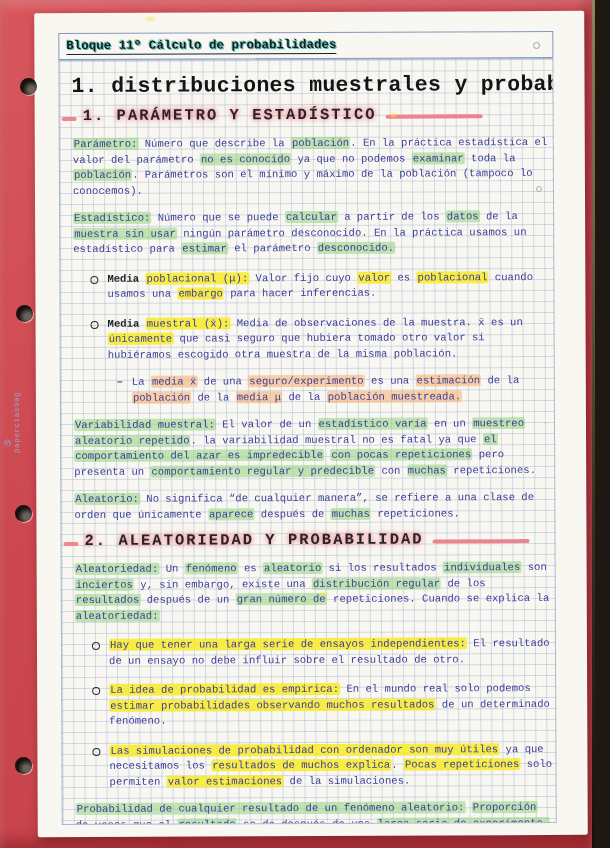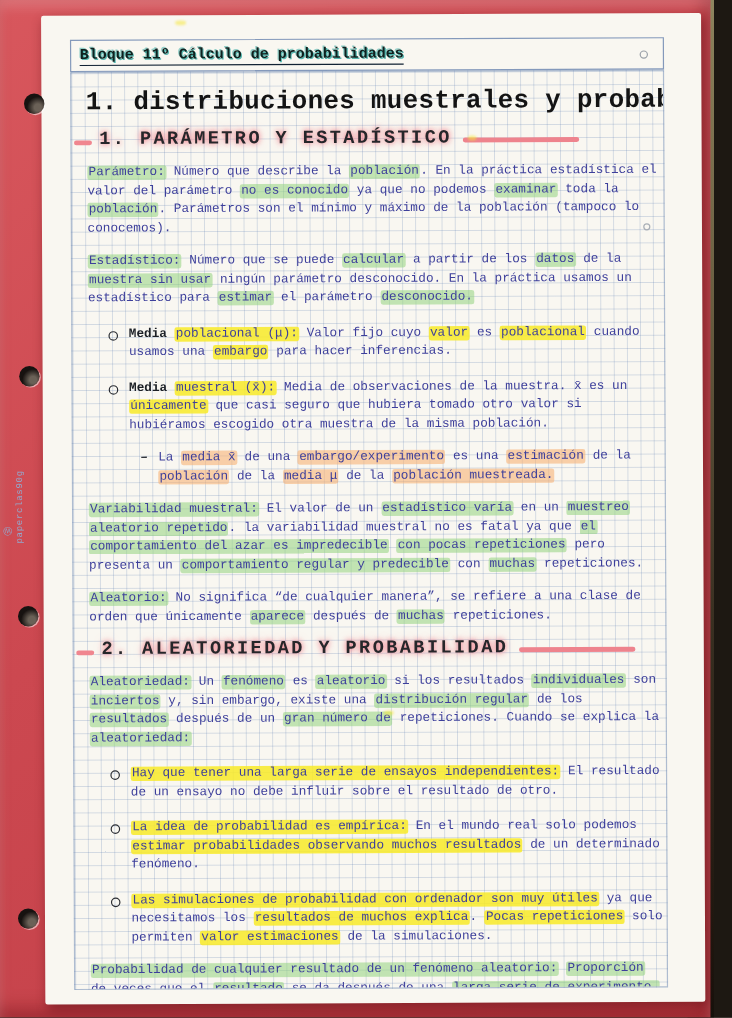--- a/index.html
+++ b/index.html
@@ -115,21 +115,21 @@
           <div class="item bullet">
             <span class="mk"></span>
             <p><span class="lead">Media </span><span class="h-yellow">poblacional (μ):</span><span> Valor fijo cuyo </span><span class="h-yellow">valor</span><span> es </span><span class="h-yellow">poblacional</span><span> cuando usamos una </span><span class="h-yellow">embargo</span><span> para hacer inferencias.</span></p>
           </div>
           <div class="item bullet">
             <span class="mk"></span>
             <p><span class="lead">Media </span><span class="h-yellow">muestral (x̄):</span><span> Media de observaciones de la muestra. x̄ es un </span><span class="h-yellow">únicamente</span><span> que casi seguro que hubiera tomado otro valor si hubiéramos escogido otra muestra de la misma población.</span></p>
           </div>
           <div class="item subdash">
             <span class="mk">–</span>
-            <p><span>La </span><span class="h-salmon">media x̄</span><span> de una </span><span class="h-salmon">embargo/experimento</span><span> es una </span><span class="h-salmon">estimación</span><span> de la </span><span class="h-salmon">población</span><span> de la </span><span class="h-salmon">media μ</span><span> de la </span><span class="h-salmon">población muestreada.</span></p>
+            <p><span>La </span><span class="h-salmon">media x̄</span><span> de una </span><span class="h-salmon">seguro/experimento</span><span> es una </span><span class="h-salmon">estimación</span><span> de la </span><span class="h-salmon">población</span><span> de la </span><span class="h-salmon">media μ</span><span> de la </span><span class="h-salmon">población muestreada.</span></p>
           </div>
           <div class="item dash">
             <span class="mk">—</span>
             <p><span class="h-green">Variabilidad muestral:</span><span> El valor de un </span><span class="h-green">estadístico varía</span><span> en un </span><span class="h-green">muestreo aleatorio repetido</span><span>. la variabilidad muestral no es fatal ya que </span><span class="h-green">el comportamiento del azar es impredecible</span><span> </span><span class="h-green">con pocas repeticiones</span><span> pero presenta un </span><span class="h-green">comportamiento regular y predecible</span><span> con </span><span class="h-green">muchas</span><span> repeticiones.</span></p>
           </div>
           <div class="item dash">
             <span class="mk">—</span>
             <p><span class="h-green">Aleatorio:</span><span> No significa “de cualquier manera”, se refiere a una clase de orden que únicamente </span><span class="h-green">aparece</span><span> después de </span><span class="h-green">muchas</span><span> repeticiones.</span></p>
           </div>
           <div class="sec">

